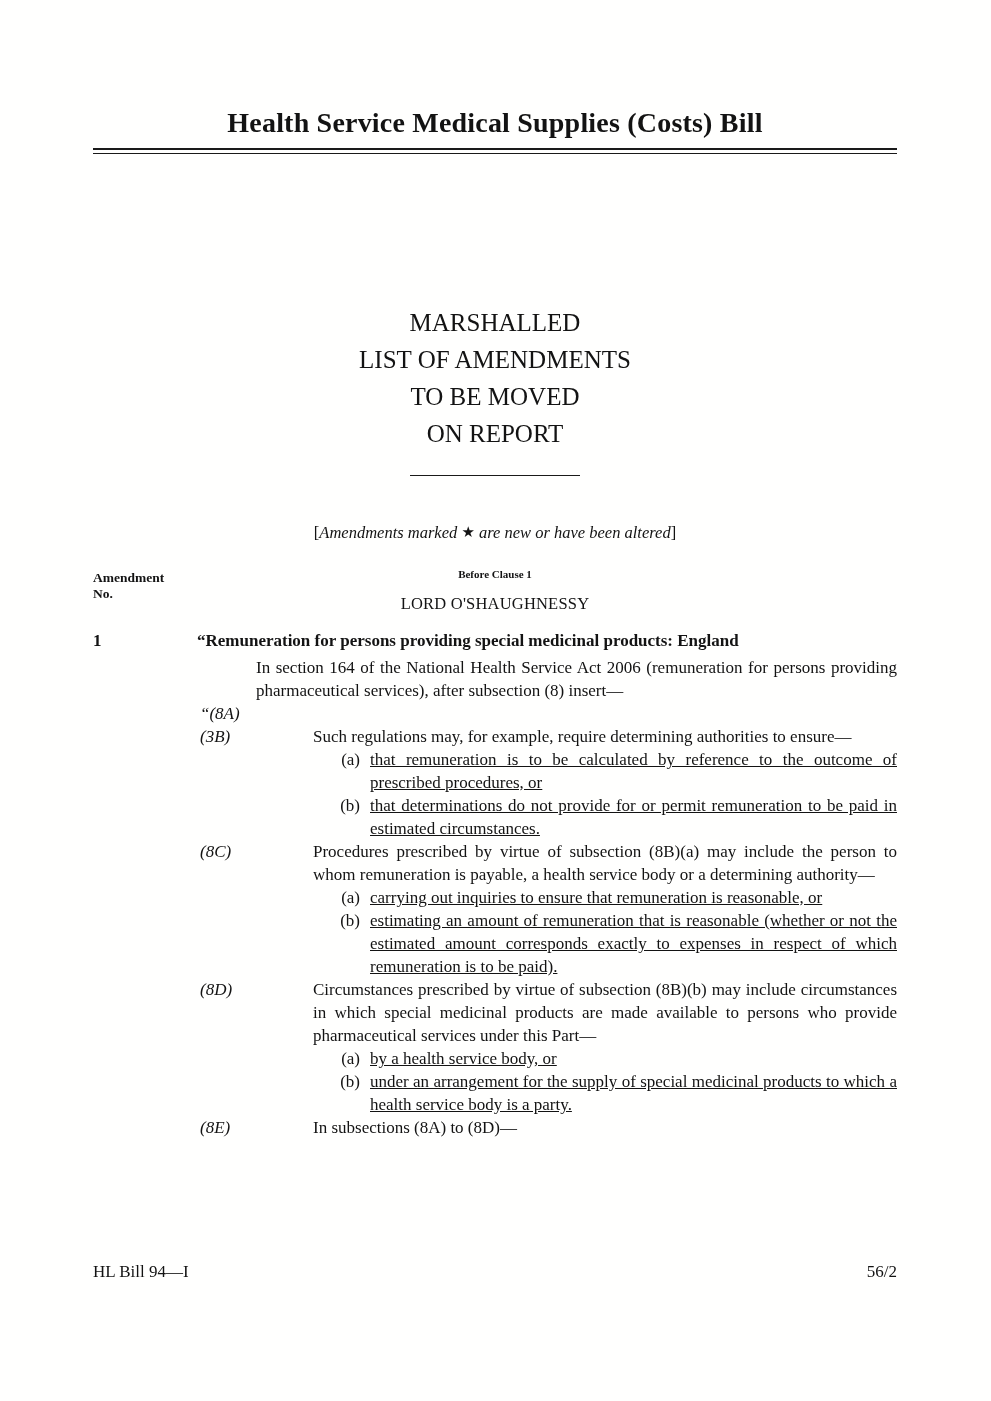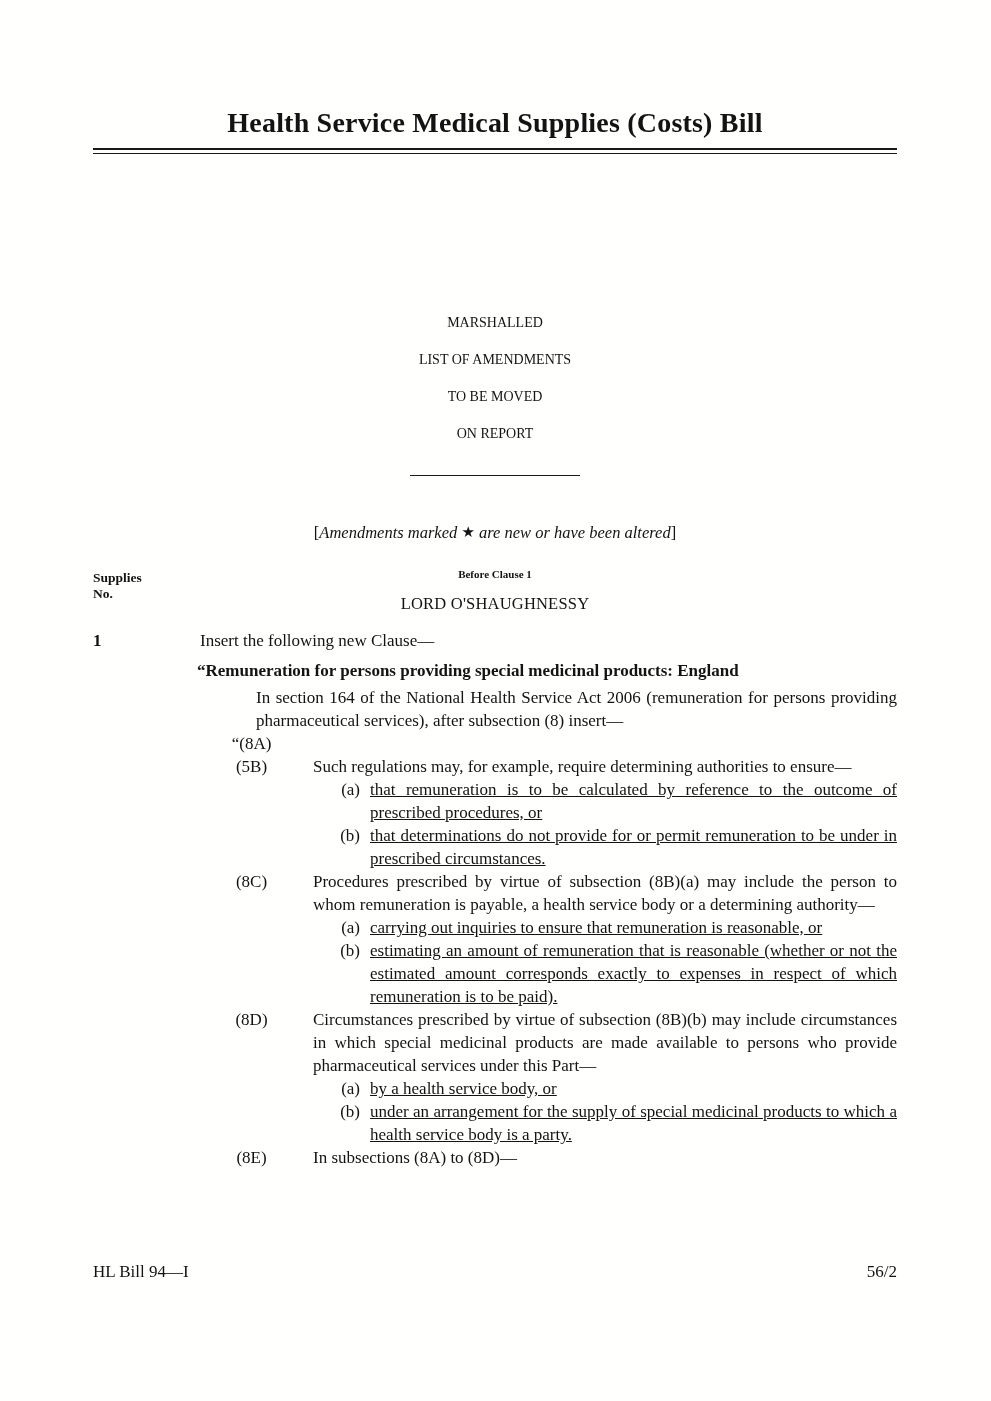--- a/index.html
+++ b/index.html
@@ -26,21 +26,21 @@
   }
   .double-rule {
     margin-top: 8px;
     border-top: 2.5px solid #1a1a1a;
     border-bottom: 1px solid #1a1a1a;
     height: 6px;
   }
   .marshalled {
     text-align: center;
     margin-top: 150px;
-    font-size: 14px;
+    font-size: 25px;
   }
   .marshalled div { line-height: 37px; }
   .short-rule {
     width: 170px;
     margin: 23px auto 0 auto;
     border-bottom: 1.5px solid #1a1a1a;
   }
   .note {
     text-align: center;
     margin-top: 47px;
@@ -69,21 +69,21 @@
     position: relative;
     margin-top: 15px;
     font-size: 17px;
     line-height: 23px;
   }
   .amend-num { position: absolute; left: 0; top: 0; font-weight: bold; }
   .amend-body { margin-left: 107px; }
   .clause-title { font-weight: bold; margin-top: 7px; margin-left: -3px; }
   .intro { margin-top: 4px; margin-left: 56px; text-align: justify; }
   .subsec { display: flex; }
-  .snum { width: 103px; text-align: center; flex: none; white-space: nowrap; }
+  .snum { width: 103px; text-align: left; flex: none; white-space: nowrap; font-style: italic; }
   .stext { flex: 1; margin-left: 10px; text-align: justify; }
   .stext > p { text-align: justify; }
   .item { display: flex; }
   .inum { width: 47px; text-align: right; flex: none; }
   .itext { flex: 1; margin-left: 10px; text-align: justify; text-decoration: underline; }
   .footer {
     position: absolute;
     left: 93px; right: 94px; top: 1262px;
     display: flex;
     justify-content: space-between;
@@ -104,50 +104,49 @@
     <div>TO BE MOVED</div>
     <div>ON REPORT</div>
   </div>
 
   <div class="short-rule"></div>
 
   <div class="note"><span>[</span><i>Amendments marked </i><span class="star">★</span><i> are new or have been altered</i><span>]</span></div>
 
   <div class="clause-head">
     <div class="amend-label">
-      <div>Supplies</div>
+      <div>Amendment</div>
       <div>No.</div>
     </div>
     <div class="before-clause">Before Clause 1</div>
   </div>
 
   <div class="lord">LORD O'SHAUGHNESSY</div>
 
   <div class="amendment">
     <span class="amend-num">1</span>
     <div class="amend-body">
-      <p class="insert-line">Insert the following new Clause—</p>
       <p class="clause-title">“Remuneration for persons providing special medicinal products: England</p>
       <p class="intro">In section 164 of the National Health Service Act 2006 (remuneration for persons providing pharmaceutical services), after subsection (8) insert—</p>
 
       <div class="subsec">
         <span class="snum">“(8A)</span>
       </div>
 
       <div class="subsec">
-        <span class="snum">(5B)</span>
+        <span class="snum">(3B)</span>
         <div class="stext">
           <p>Such regulations may, for example, require determining authorities to ensure—</p>
           <div class="item">
             <span class="inum">(a)</span>
             <p class="itext">that remuneration is to be calculated by reference to the outcome of prescribed procedures, or</p>
           </div>
           <div class="item">
             <span class="inum">(b)</span>
-            <p class="itext">that determinations do not provide for or permit remuneration to be under in prescribed circumstances.</p>
+            <p class="itext">that determinations do not provide for or permit remuneration to be paid in estimated circumstances.</p>
           </div>
         </div>
       </div>
 
       <div class="subsec">
         <span class="snum">(8C)</span>
         <div class="stext">
           <p>Procedures prescribed by virtue of subsection (8B)(a) may include the person to whom remuneration is payable, a health service body or a determining authority—</p>
           <div class="item">
             <span class="inum">(a)</span>

